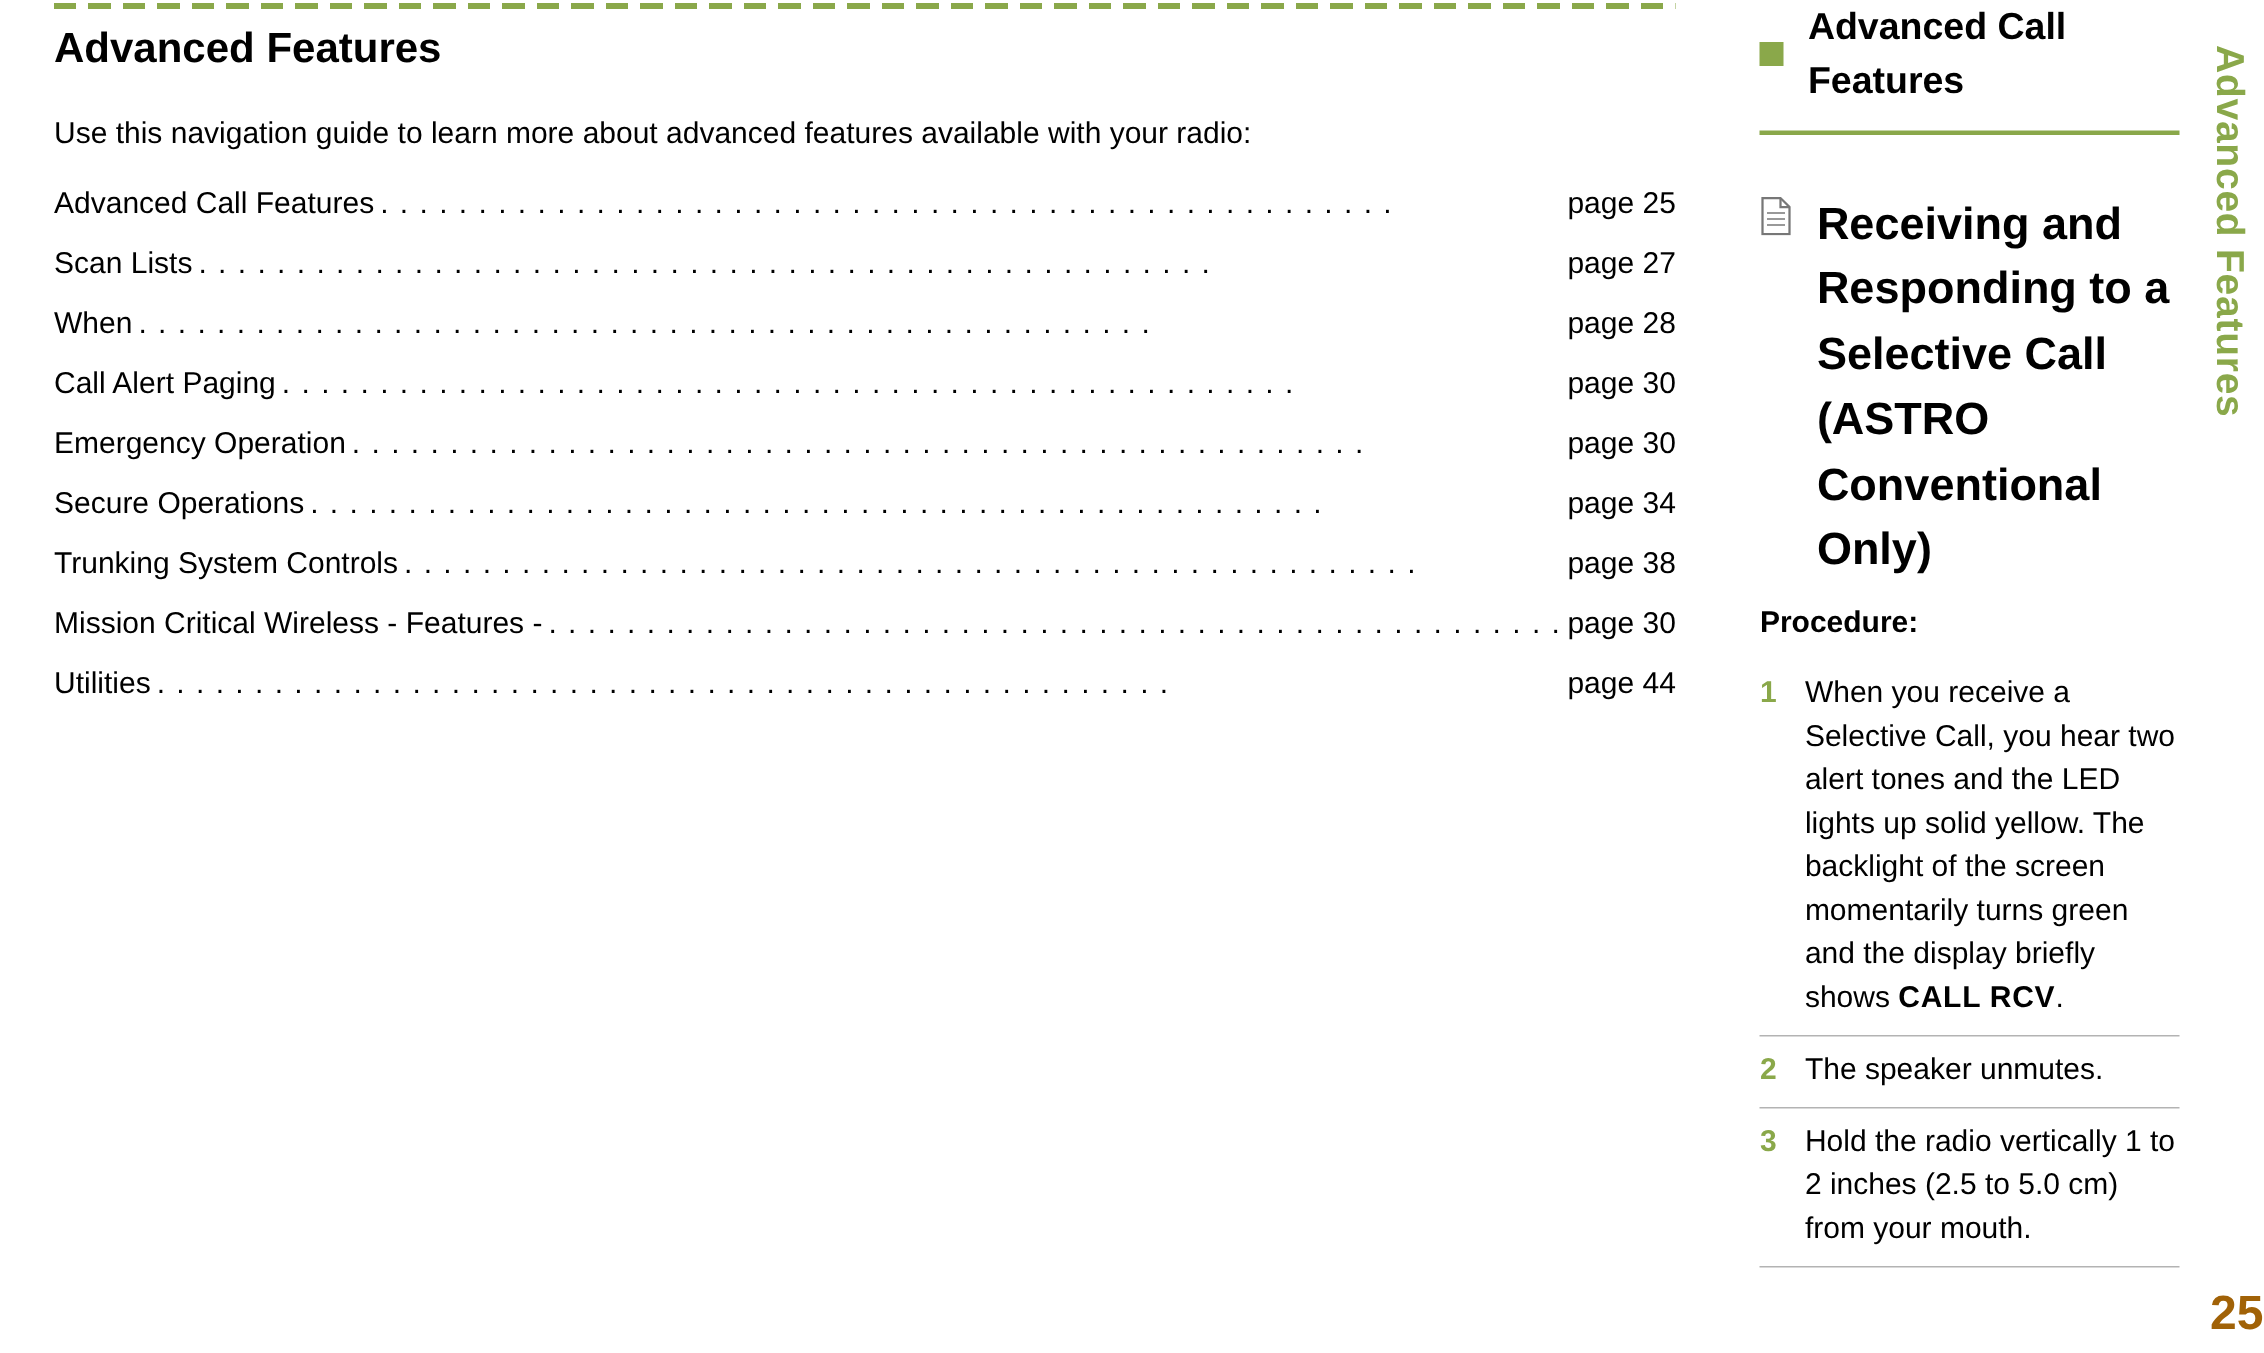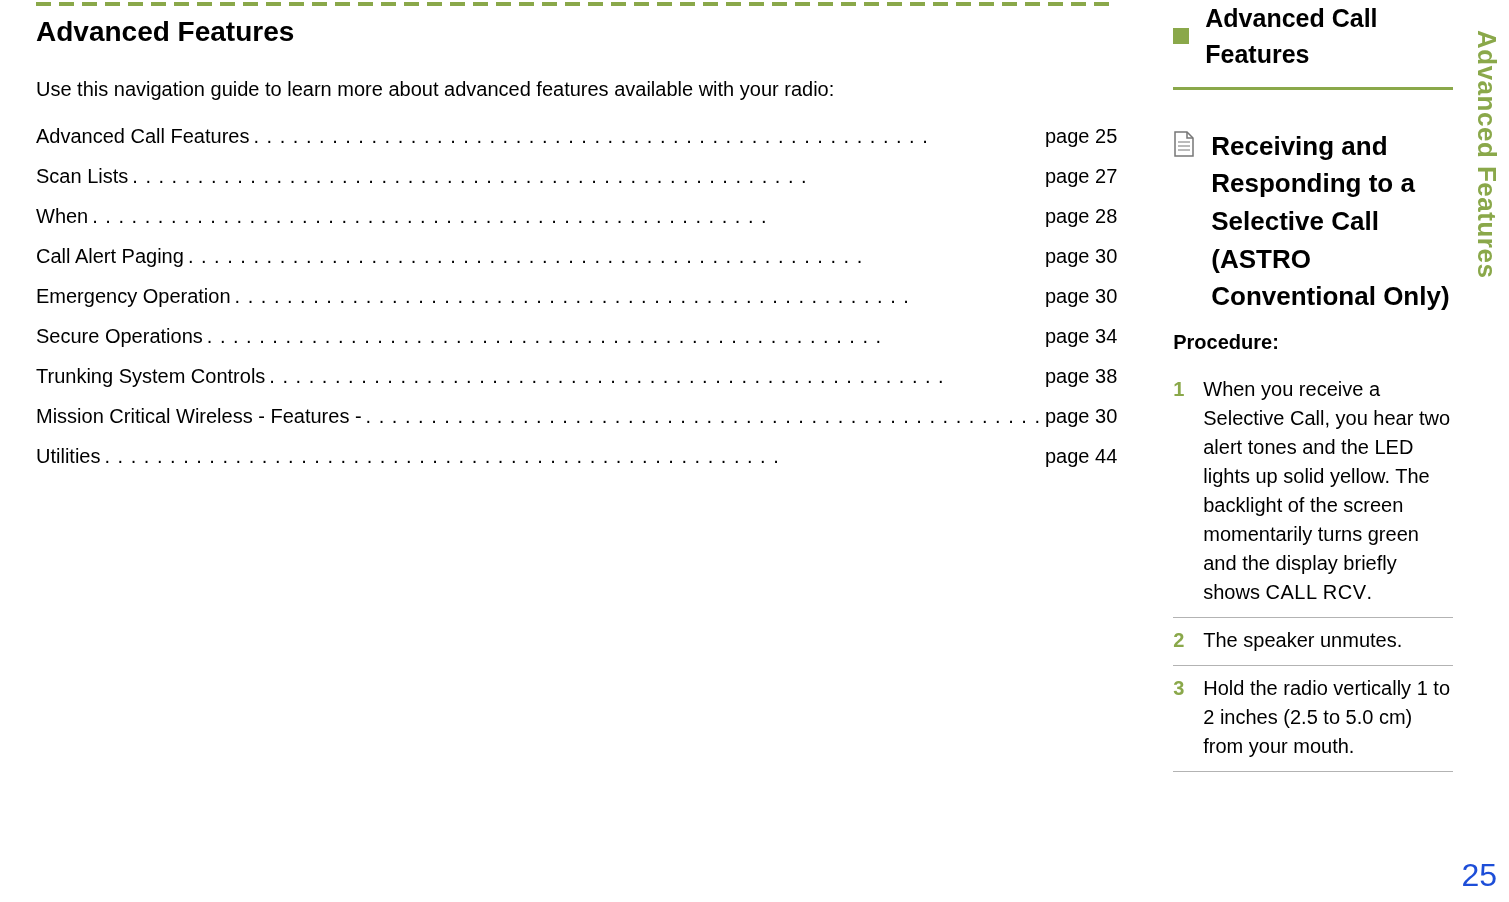--- a/index.html
+++ b/index.html
@@ -81,21 +81,21 @@
   }
   .topic-icon {
     width:20px; height:24px;
     flex:0 0 auto;
     margin-right:18px;
     margin-top:3px;
     position:relative;
   }
   .topic-icon svg { display:block; }
   .topic-title {
-    font-size:26px;
+    font-size:30px;
     font-weight:bold;
   }
   .body-p {
     margin: 10px 0 18px 0;
   }
   .label-bold { font-weight:bold; margin-bottom:10px; }
   .step {
     display:flex;
     align-items:flex-start;
     border-bottom:1px solid #b3b3b3;
@@ -105,40 +105,40 @@
   .step-num {
     color:#8aa84a;
     font-weight:bold;
     font-size:20px;
     width:30px;
     flex:0 0 auto;
   }
   .step-body { flex:1 1 auto; }
   .code-font {
     font-family: "Arial Narrow", Arial, sans-serif;
-    font-weight: normal;
+    font-weight: bold;
     letter-spacing: 0.5px;
   }
   .side-tab {
     position:absolute;
     right:4px;
     top:30px;
     writing-mode: vertical-rl;
     color:#8aa84a;
     font-size:26px;
     font-weight:bold;
     letter-spacing:0.5px;
   }
   .page-number {
     position:absolute;
-    right:12px;
+    right:0px;
     bottom:4px;
-    color:#1d4ed8;
+    color:#a16207;
     font-size:32px;
-    font-weight:normal;
+    font-weight:bold;
   }
 </style>
 </head>
 <body>
 
 <div class="page">
   <div class="col left-col">
     <div class="dashed-rule"></div>
     <h1 class="section-title">Advanced Features</h1>
     <p class="intro">Use this navigation guide to learn more about advanced features available with your radio:</p>

